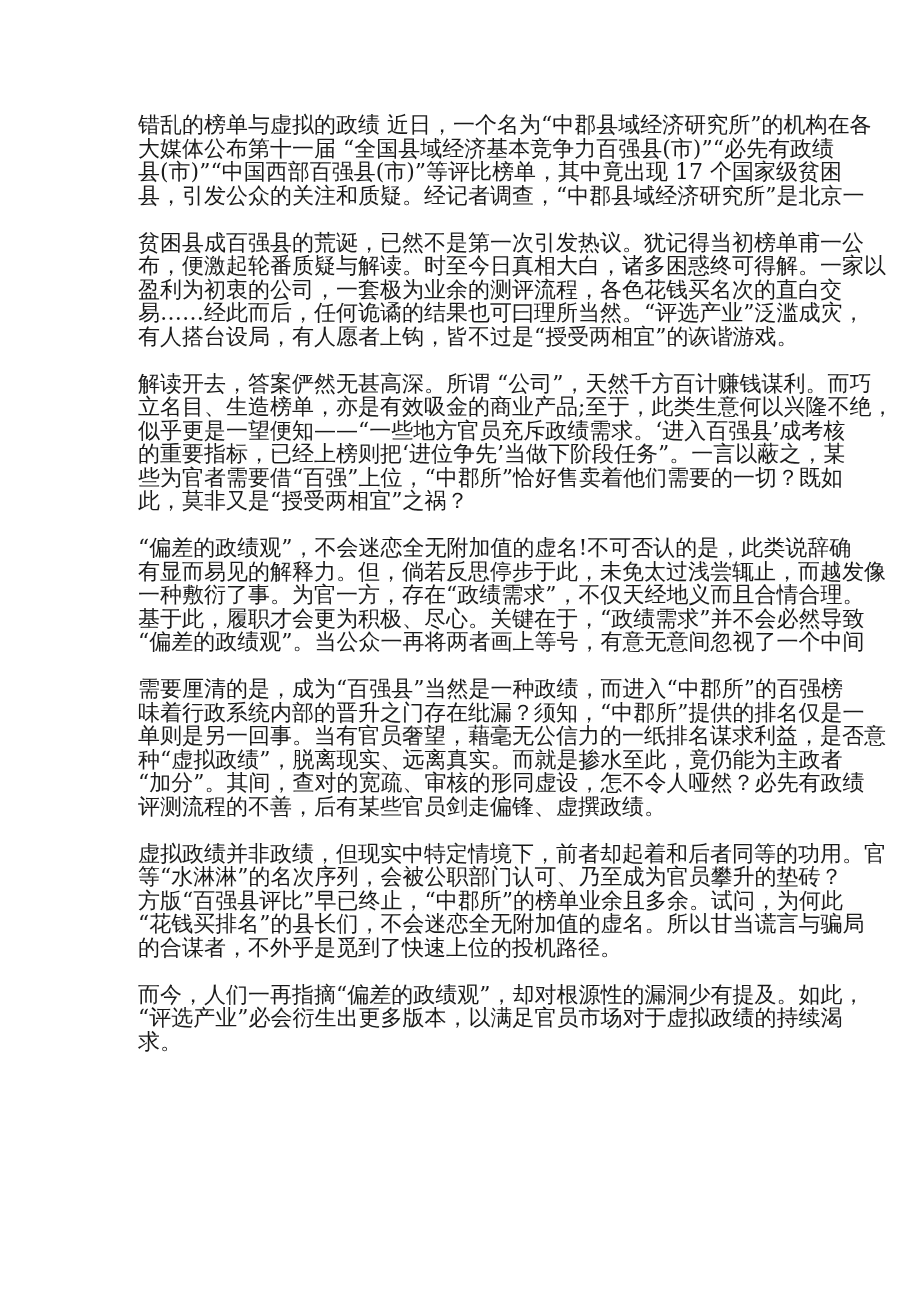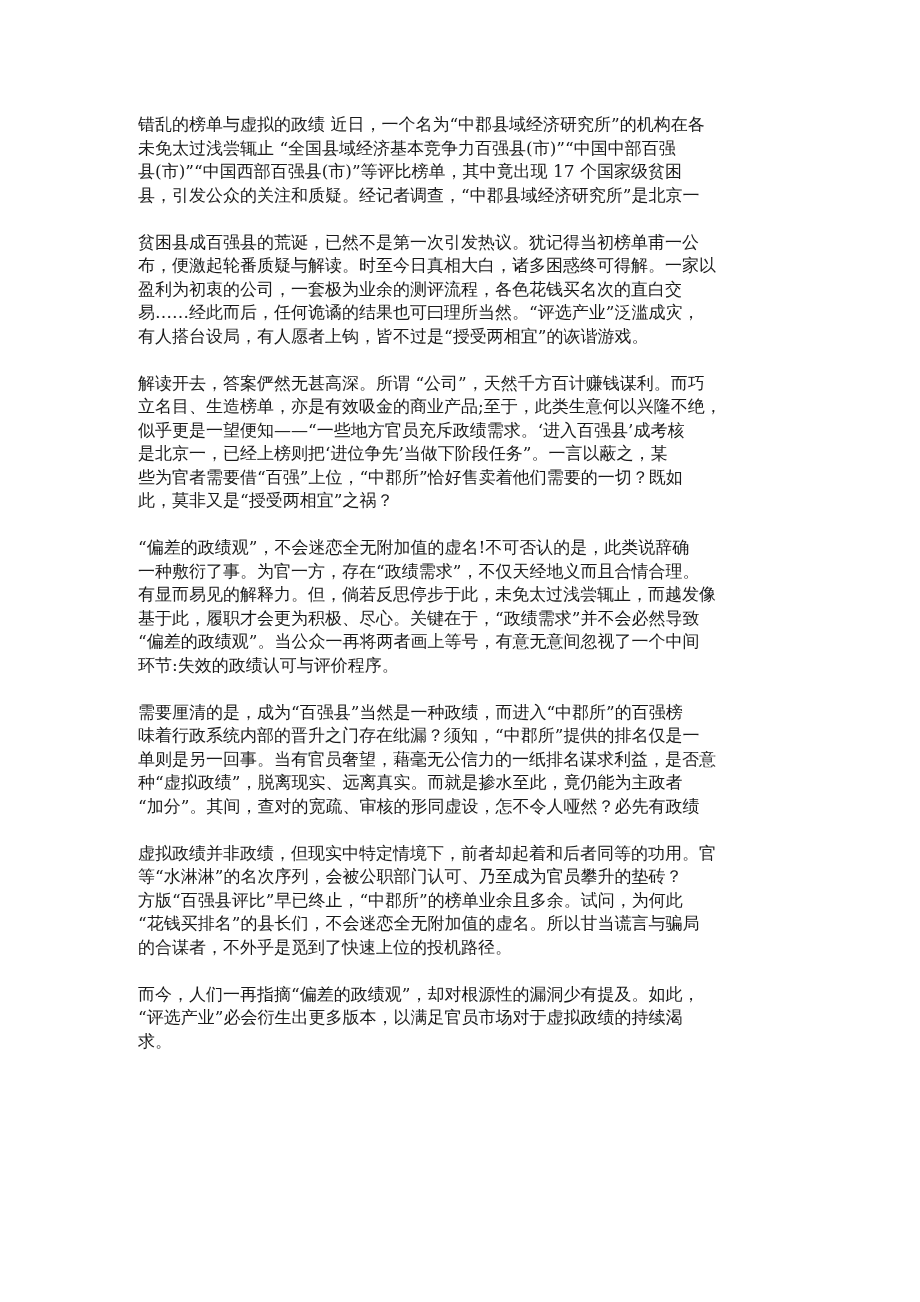--- a/index.html
+++ b/index.html
@@ -1,63 +1,63 @@
 <!DOCTYPE html>
 <html><head>
 <meta charset="utf-8">
 <style>
   html, body { margin:0; padding:0; background:#ffffff; }
   body { width:920px; height:1302px; position:relative; overflow:hidden; }
   .doc {
     position:absolute; left:138px; top:113px; width:660px;
     font-family: "DejaVu Serif", "Liberation Serif", serif;
-    font-size:17px; line-height:23.5px; color:#1a1a1a;
+    font-size:22px; line-height:23.5px; color:#1a1a1a;
   }
   .para { margin:0 0 23.5px 0; }
   .line { display:block; white-space:nowrap; height:23.5px; }
 </style>
 </head>
 <body>
 
 <div class="doc">
   <div class="para">
     <span class="line">错乱的榜单与虚拟的政绩 近日，一个名为“中郡县域经济研究所”的机构在各</span>
-    <span class="line">未免太过浅尝辄止 “全国县域经济基本竞争力百强县(市)”“中国中部百强</span>
+    <span class="line">大媒体公布第十一届 “全国县域经济基本竞争力百强县(市)”“必先有政绩</span>
     <span class="line">县(市)”“中国西部百强县(市)”等评比榜单，其中竟出现 17 个国家级贫困</span>
     <span class="line">县，引发公众的关注和质疑。经记者调查，“中郡县域经济研究所”是北京一</span>
   </div>
   <div class="para">
     <span class="line">贫困县成百强县的荒诞，已然不是第一次引发热议。犹记得当初榜单甫一公</span>
     <span class="line">布，便激起轮番质疑与解读。时至今日真相大白，诸多困惑终可得解。一家以</span>
     <span class="line">盈利为初衷的公司，一套极为业余的测评流程，各色花钱买名次的直白交</span>
     <span class="line">易……经此而后，任何诡谲的结果也可曰理所当然。“评选产业”泛滥成灾，</span>
     <span class="line">有人搭台设局，有人愿者上钩，皆不过是“授受两相宜”的诙谐游戏。</span>
   </div>
   <div class="para">
     <span class="line">解读开去，答案俨然无甚高深。所谓 “公司”，天然千方百计赚钱谋利。而巧</span>
     <span class="line">立名目、生造榜单，亦是有效吸金的商业产品;至于，此类生意何以兴隆不绝，</span>
     <span class="line">似乎更是一望便知——“一些地方官员充斥政绩需求。‘进入百强县’成考核</span>
-    <span class="line">是北京一，已经上榜则把‘进位争先’当做下阶段任务”。一言以蔽之，某</span>
+    <span class="line">的重要指标，已经上榜则把‘进位争先’当做下阶段任务”。一言以蔽之，某</span>
     <span class="line">些为官者需要借“百强”上位，“中郡所”恰好售卖着他们需要的一切？既如</span>
     <span class="line">此，莫非又是“授受两相宜”之祸？</span>
   </div>
   <div class="para">
     <span class="line">“偏差的政绩观”，不会迷恋全无附加值的虚名!不可否认的是，此类说辞确</span>
+    <span class="line">有显而易见的解释力。但，倘若反思停步于此，未免太过浅尝辄止，而越发像</span>
     <span class="line">一种敷衍了事。为官一方，存在“政绩需求”，不仅天经地义而且合情合理。</span>
-    <span class="line">有显而易见的解释力。但，倘若反思停步于此，未免太过浅尝辄止，而越发像</span>
     <span class="line">基于此，履职才会更为积极、尽心。关键在于，“政绩需求”并不会必然导致</span>
     <span class="line">“偏差的政绩观”。当公众一再将两者画上等号，有意无意间忽视了一个中间</span>
-    <span class="line">环节:失效的政绩认可与评价程序。</span>
   </div>
   <div class="para">
     <span class="line">需要厘清的是，成为“百强县”当然是一种政绩，而进入“中郡所”的百强榜</span>
     <span class="line">味着行政系统内部的晋升之门存在纰漏？须知，“中郡所”提供的排名仅是一</span>
     <span class="line">单则是另一回事。当有官员奢望，藉毫无公信力的一纸排名谋求利益，是否意</span>
     <span class="line">种“虚拟政绩”，脱离现实、远离真实。而就是掺水至此，竟仍能为主政者</span>
     <span class="line">“加分”。其间，查对的宽疏、审核的形同虚设，怎不令人哑然？必先有政绩</span>
+    <span class="line">评测流程的不善，后有某些官员剑走偏锋、虚撰政绩。</span>
   </div>
   <div class="para">
     <span class="line">虚拟政绩并非政绩，但现实中特定情境下，前者却起着和后者同等的功用。官</span>
     <span class="line">等“水淋淋”的名次序列，会被公职部门认可、乃至成为官员攀升的垫砖？</span>
     <span class="line">方版“百强县评比”早已终止，“中郡所”的榜单业余且多余。试问，为何此</span>
     <span class="line">“花钱买排名”的县长们，不会迷恋全无附加值的虚名。所以甘当谎言与骗局</span>
     <span class="line">的合谋者，不外乎是觅到了快速上位的投机路径。</span>
   </div>
   <div class="para">
     <span class="line">而今，人们一再指摘“偏差的政绩观”，却对根源性的漏洞少有提及。如此，</span>

